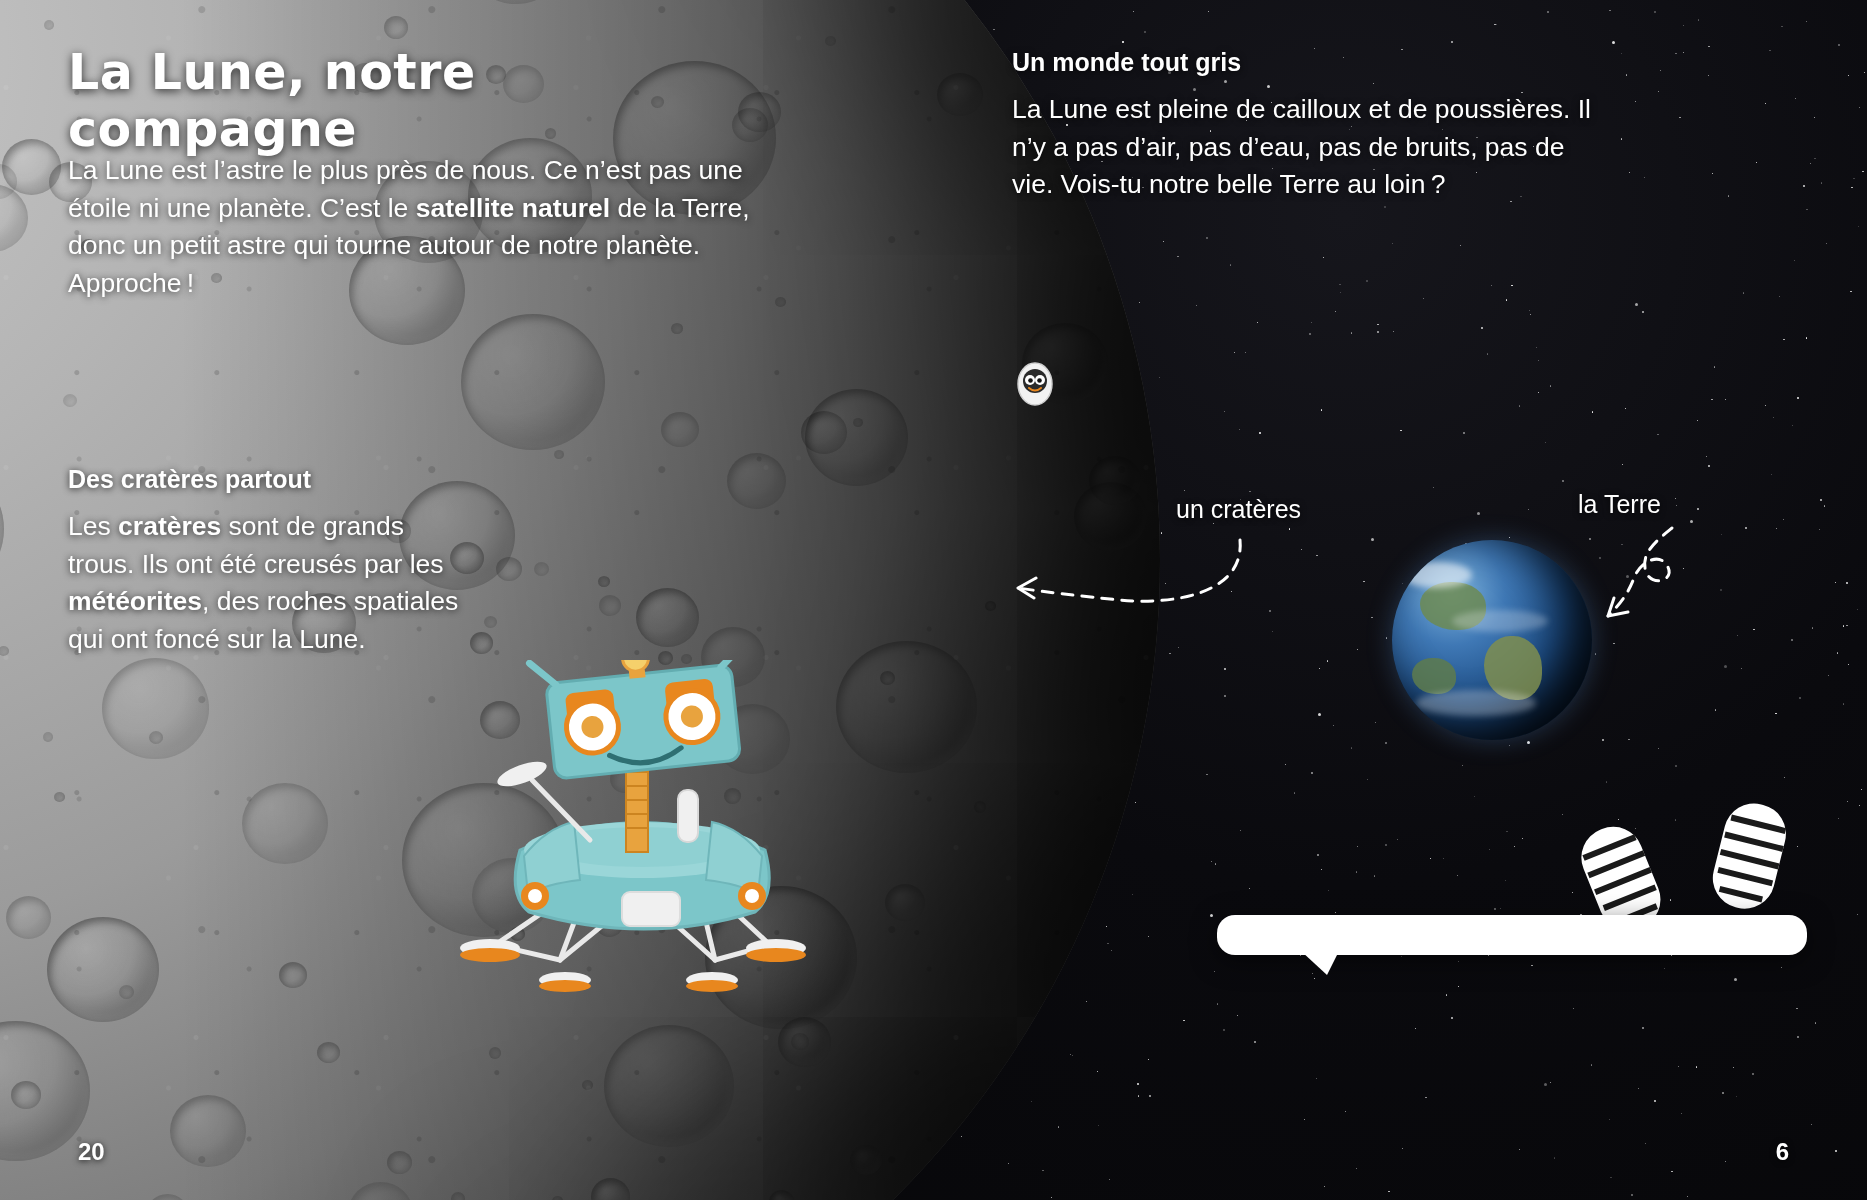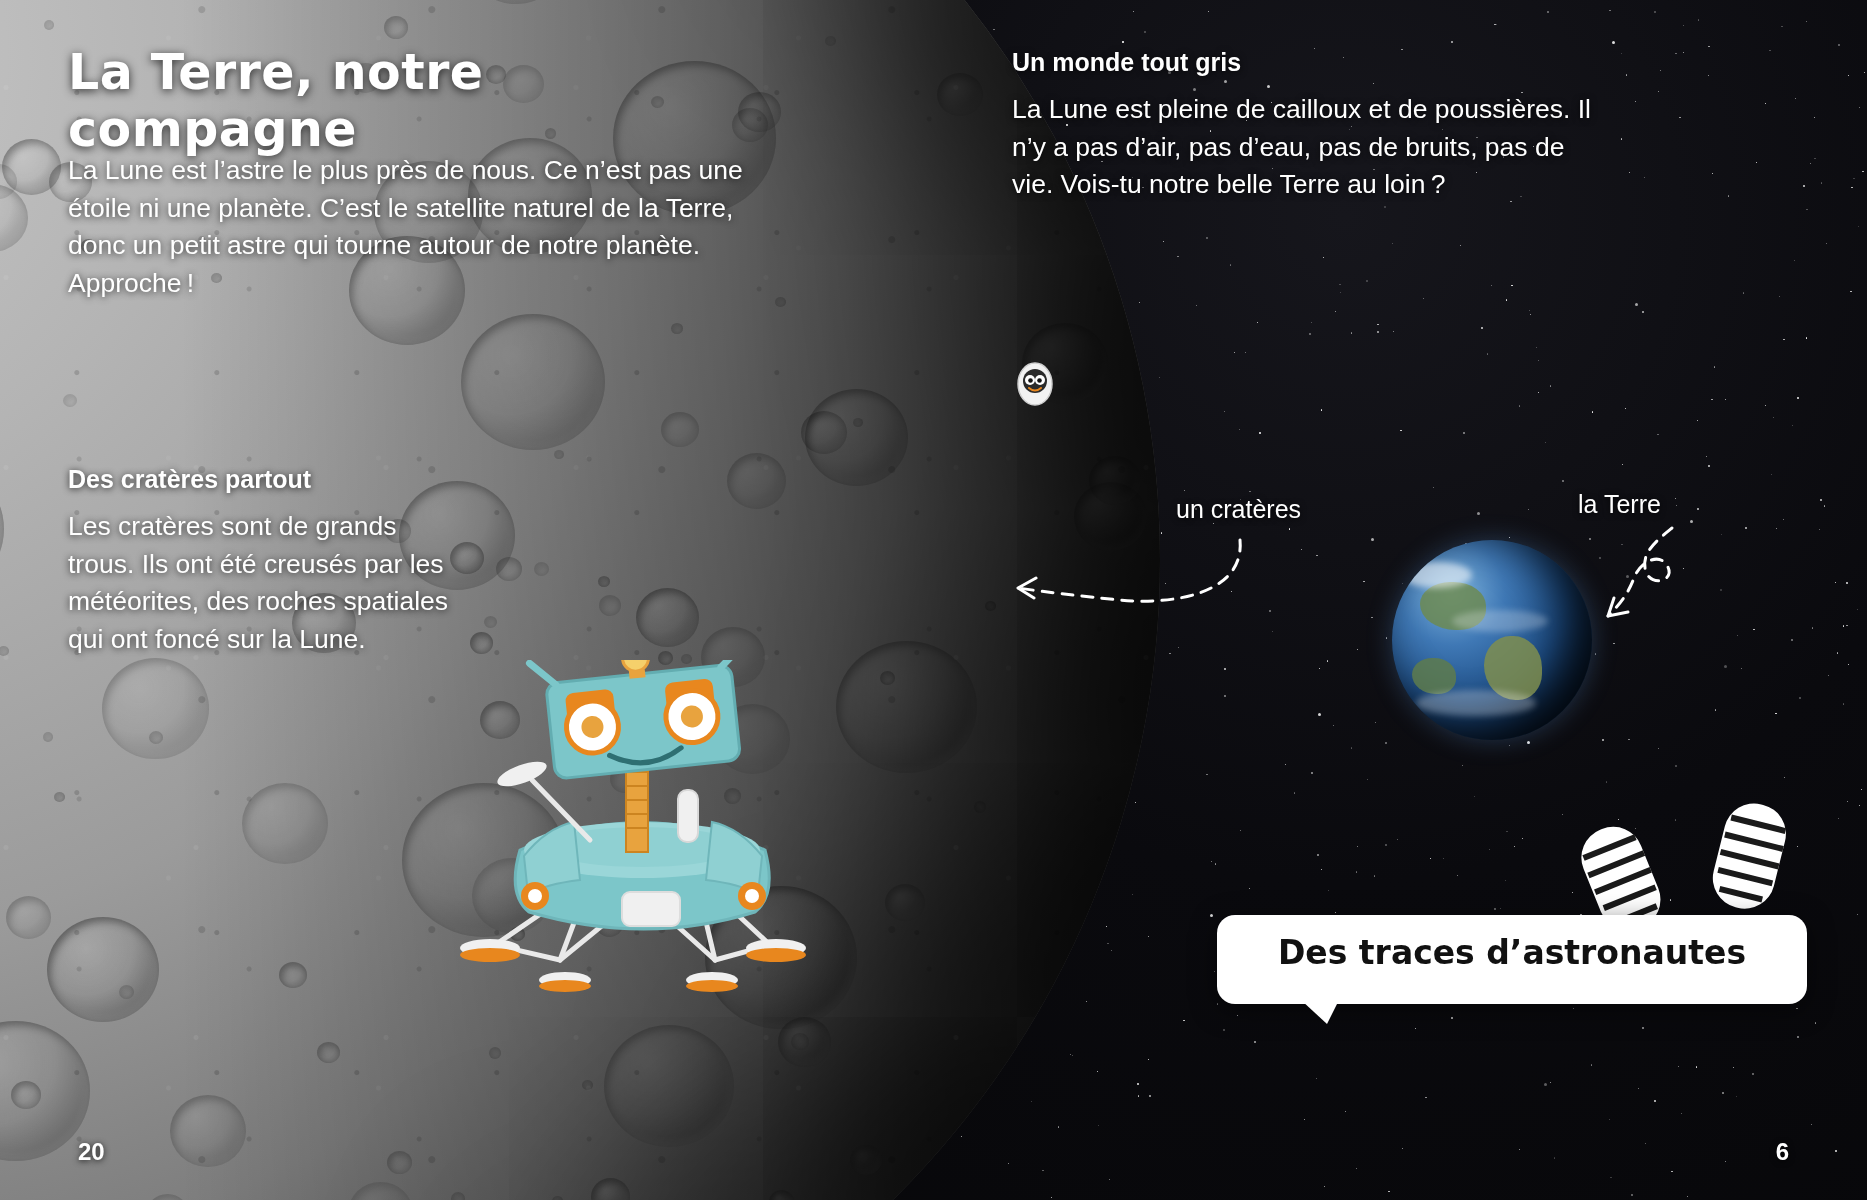--- a/index.html
+++ b/index.html
@@ -43,21 +43,21 @@
     background:linear-gradient(90deg, rgba(0,0,0,0) 0%, rgba(0,0,0,.35) 55%, rgba(0,0,0,.75) 100%);}
 
   
   .col{position:absolute;color:#fff;}
   h1.title{
     font-family:"DejaVu Sans",sans-serif;
     font-size:49px;font-weight:700;letter-spacing:.5px;margin:0 0 26px 0;
     text-shadow:0 2px 10px rgba(0,0,0,.75);
   }
   .body-text{font-size:26.5px;line-height:1.42;font-weight:400;text-shadow:0 1px 7px rgba(0,0,0,.8);}
-  .body-text b{font-weight:400;}
+  .body-text b{font-weight:700;}
   h2.sub{font-size:25px;font-weight:700;margin:0 0 14px 0;text-shadow:0 1px 7px rgba(0,0,0,.8);}
 
   #left-title{left:68px;top:44px;width:700px;}
   #left-intro{left:68px;top:152px;width:690px;}
   #left-craters{left:68px;top:465px;width:400px;}
   #right-grey{left:1012px;top:48px;width:590px;}
 
   
   .callout{position:absolute;color:#fff;font-size:25px;text-shadow:0 1px 6px rgba(0,0,0,.85);}
   #label-crater{left:1176px;top:495px;}
@@ -710,21 +710,21 @@
       <div class="crater" style="left: 759px; top: 1325px; width: 15px; height: 14px; opacity: 0.45;"></div>
       <div class="crater" style="left: 721px; top: 579px; width: 15px; height: 14px; opacity: 0.86;"></div>
       <div class="crater" style="left: 1039px; top: 821px; width: 116px; height: 109px; opacity: 0.75;"></div>
       <div class="crater" style="left: 1014px; top: 501px; width: 109px; height: 102px; opacity: 0.58;"></div>
       <div class="crater" style="left: 1276px; top: 928px; width: 63px; height: 59px; opacity: 0.86;"></div>
     <div class="moon-grain"></div>
     <div class="moon-dark"></div>
   </div>
 
   <div class="col" id="left-title">
-    <h1 class="title">La Terre, notre compagne</h1>
+    <h1 class="title">La Lune, notre compagne</h1>
   </div>
 
   <div class="col body-text" id="left-intro">
     <span>La Lune est l’astre le plus près de nous. Ce n’est pas une étoile ni une planète. C’est le </span><b>satellite naturel</b><span> de la Terre, donc un petit astre qui tourne autour de notre planète. Approche !</span>
   </div>
 
   <div class="col" id="right-grey">
     <h2 class="sub">Un monde tout gris</h2>
     <div class="body-text">La Lune est pleine de cailloux et de poussières. Il n’y a pas d’air, pas d’eau, pas de bruits, pas de vie. Vois-tu notre belle Terre au loin ?</div>
   </div>
@@ -854,20 +854,19 @@
         <line x1="34" y1="26" x2="90" y2="26"></line>
           <line x1="32" y1="44" x2="92" y2="44"></line>
         <line x1="32" y1="62" x2="92" y2="62"></line>
           <line x1="34" y1="80" x2="90" y2="80"></line>
         <line x1="40" y1="98" x2="84" y2="98"></line>
       </g>
     </g>
   </svg>
 
   <div id="traces-box">
-    <h3>Des traces d’astronautes</h3>
     <div class="box-tail"></div>
   </div>
 
   <div class="pageno" id="pageno-left">20</div>
   <div class="pageno" id="pageno-right">6</div>
 
 </div>
 
 </body></html>

